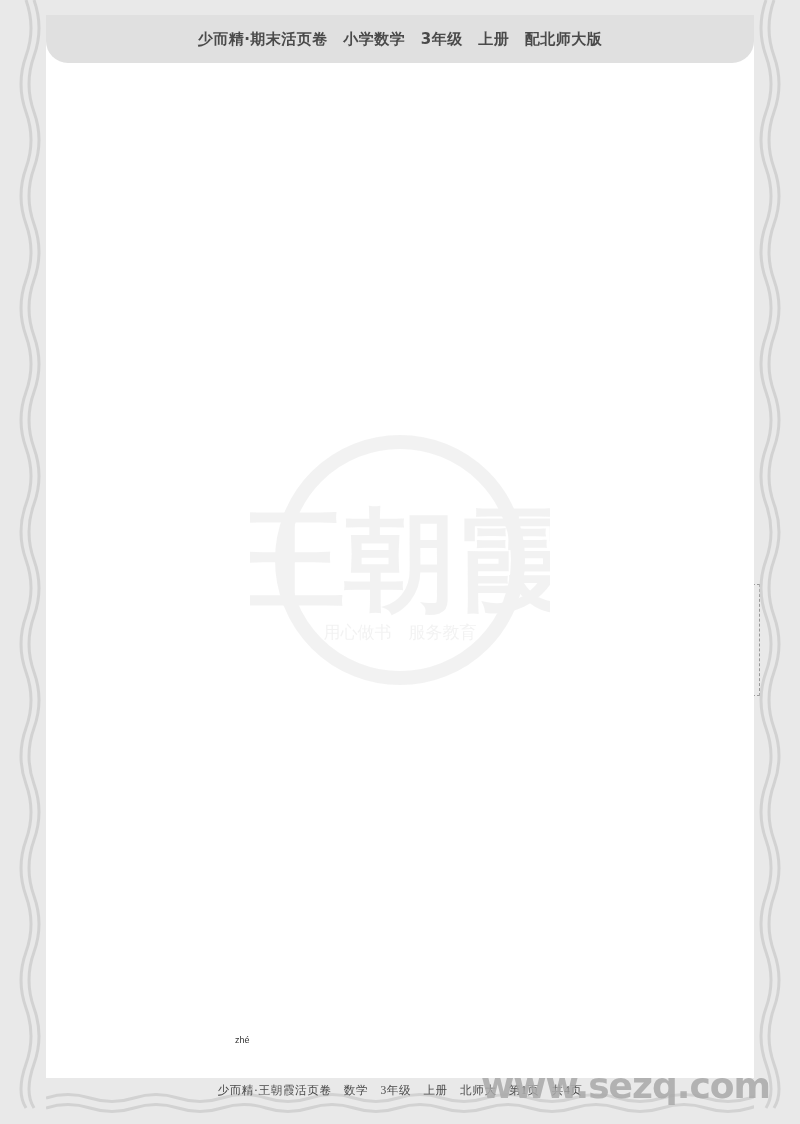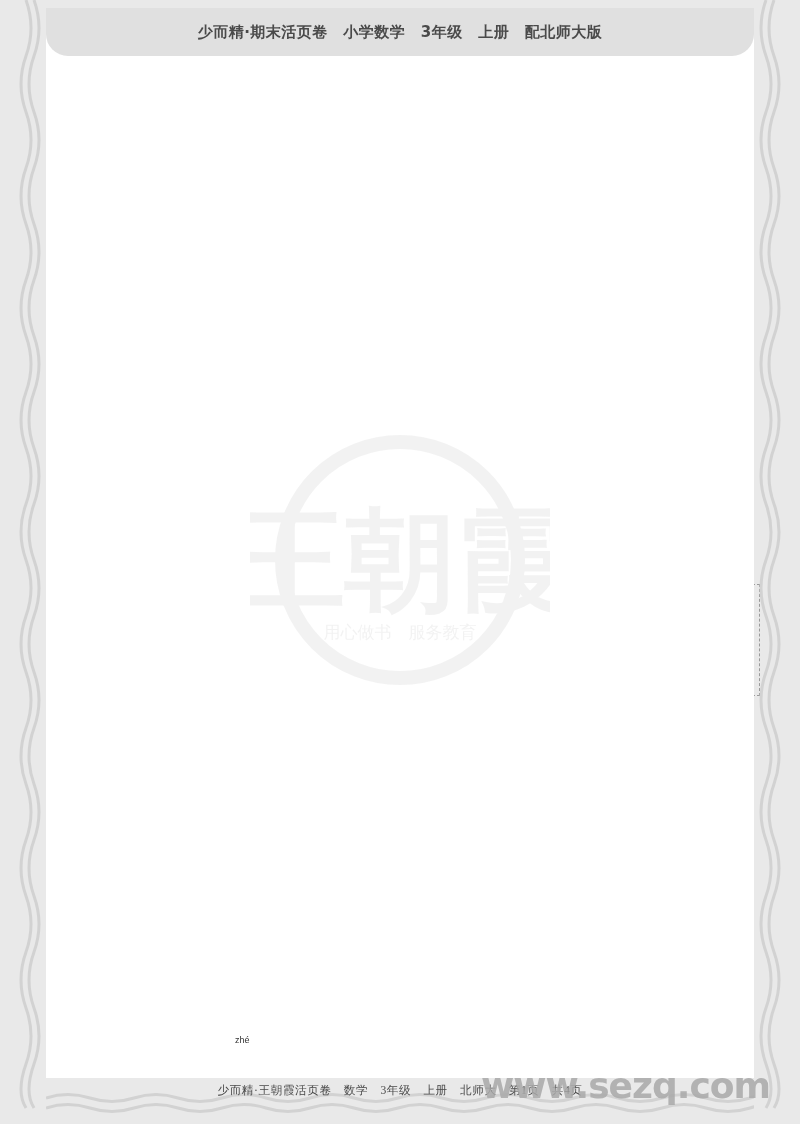--- a/index.html
+++ b/index.html
@@ -25,21 +25,21 @@
   .wave-right { right:0; }
 
   .page {
     position:absolute; left:46px; right:46px; top:18px; bottom:46px;
     background:#ffffff;
     z-index:2;
   }
 
   
   .topbar {
-    position:absolute; left:46px; right:46px; top:8px; height:48px;
+    position:absolute; left:46px; right:46px; top:15px; height:48px;
     background:#e0e0e0;
     border-radius:0 0 22px 22px;
     z-index:3;
     display:flex; align-items:center; justify-content:center;
   }
   .topbar-text {
     font-size:15px; letter-spacing:.5px; color:#4a4a4a;
     font-family:"DejaVu Sans","Liberation Sans",sans-serif;
     font-weight:600;
   }

